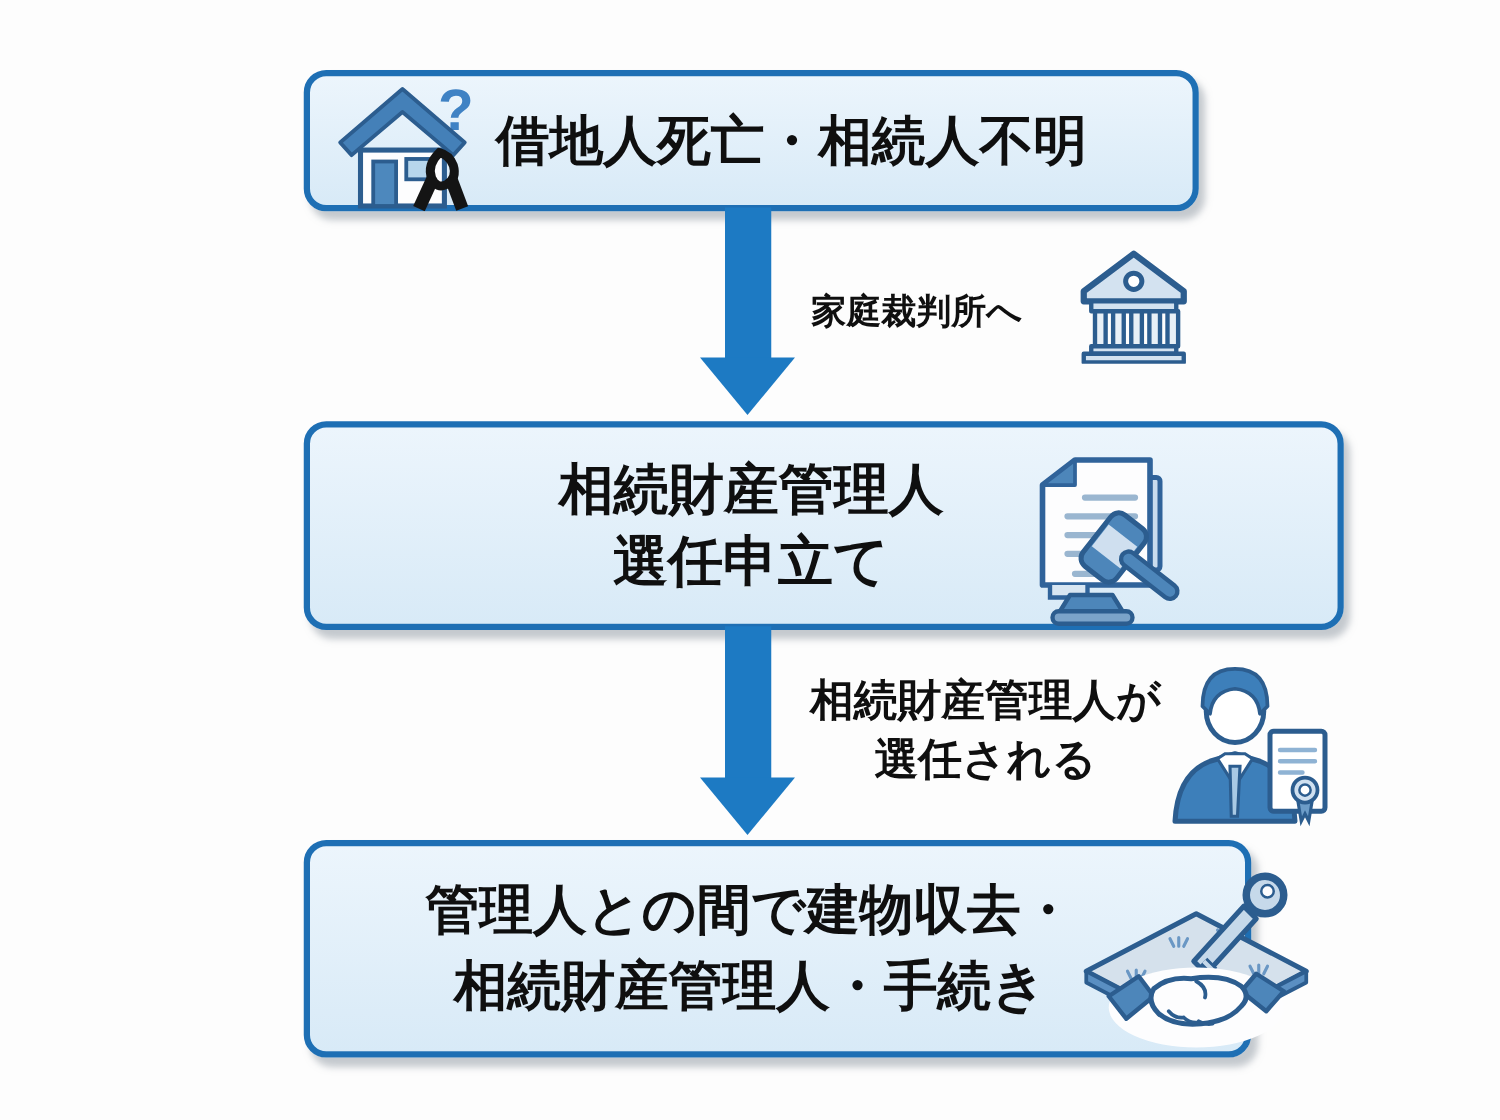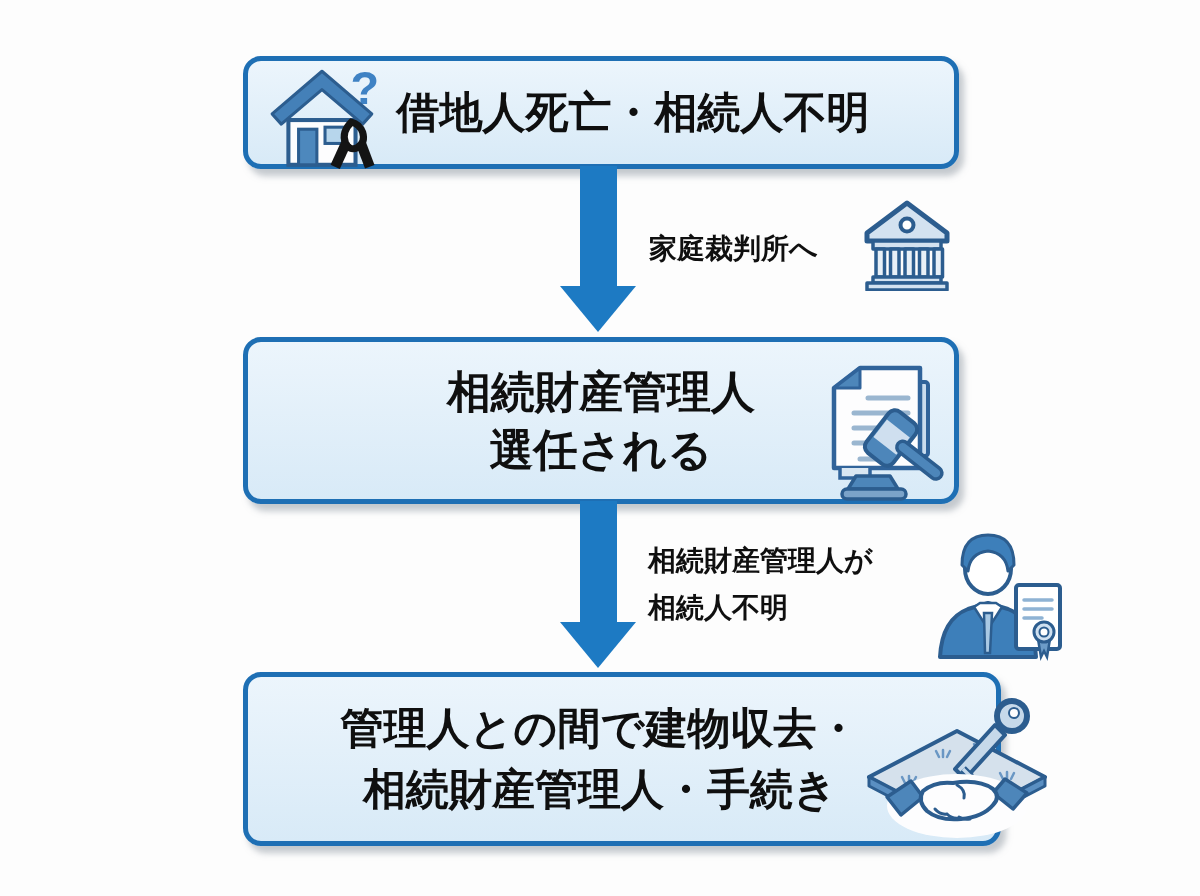--- a/index.html
+++ b/index.html
@@ -17,21 +17,21 @@
     box-shadow:5px 7px 6px var(--box-shadow,rgba(140,150,160,0.5));
   }
   .box-text{
     position:absolute;top:50%;transform:translateY(-50%);
     text-align:center;font-weight:800;color:var(--text,#0f0f0f);
     white-space:nowrap;
   }
   #box1{left:243px;top:56px;width:716px;height:113px;}
   #box1 .box-text{left:115px;width:540px;font-size:43px;}
   #box1-icon{position:absolute;left:16px;top:4px;width:120px;height:104px;}
-  #box2{left:243px;top:337px;width:716px;height:167px;}
+  #box2{left:243px;top:337px;width:832px;height:167px;}
   #box2 .box-text{left:0;width:706px;font-size:44px;line-height:58px;}
   #box2-icon{position:absolute;left:548px;top:14px;width:150px;height:148px;}
   #box3{left:243px;top:672px;width:758px;height:174px;}
   #box3 .box-text{left:28px;width:648px;font-size:43px;line-height:61px;}
   #box3-icon{position:absolute;left:612px;top:8px;width:194px;height:158px;}
 
   .arrow-shaft{position:absolute;width:37px;background:var(--arrow,#1d7ac3);}
   .arrow-head{
     position:absolute;width:0;height:0;
     border-left:38px solid transparent;border-right:38px solid transparent;
@@ -39,21 +39,21 @@
   }
   #arrow1-shaft{left:580px;top:166px;height:121px;}
   #arrow1-head{left:560px;top:286px;}
   #arrow2-shaft{left:580px;top:501px;height:122px;}
   #arrow2-head{left:560px;top:622px;}
 
   .transition-label{
     position:absolute;font-weight:800;color:var(--text,#0f0f0f);white-space:nowrap;
   }
   #t1-label{left:649px;top:230px;font-size:28px;}
-  #t2-label{left:648px;top:537px;font-size:28px;line-height:47px;}
+  #t2-label{left:648px;top:537px;font-size:35px;line-height:47px;text-align:center;}
   .float-icon{position:absolute;}
   #courthouse-wrap{left:861px;top:199px;width:92px;height:92px;}
   #person-wrap{left:928px;top:523px;width:136px;height:141px;}
 
   
   .sd{stroke:var(--icon-outline,#2c5d8f);}
   .fm{fill:var(--icon-blue,#4d86ba);}
   .fw{fill:#fdfdfe;}
 </style>
 </head>
@@ -92,21 +92,21 @@
       <rect x="58.5" y="50" width="8.5" height="28" fill="#e8f0f7" stroke-width="3.5"></rect>
       <rect x="73" y="50" width="8.5" height="28" fill="#e8f0f7" stroke-width="3.5"></rect>
       <rect x="12" y="78" width="68" height="6" fill="#d3e2f0" stroke-width="3.5"></rect>
       <rect x="6" y="84" width="80" height="7" fill="#d3e2f0" stroke-width="3.5"></rect>
     </g>
   </svg>
 
   <div id="box2" class="flow-box">
     <div class="box-text">
       <div>相続財産管理人</div>
-      <div>選任される</div>
+      <div>選任申立て</div>
     </div>
     <svg id="box2-icon" viewBox="0 0 150 148">
       <rect x="100" y="26" width="32" height="74" rx="3" fill="#c9dcee" stroke="#30639a" stroke-width="4"></rect>
       <path class="fw" d="M38,32 L64,12 L124,12 L124,112 L38,112 Z" stroke="#30639a" stroke-width="4.5" stroke-linejoin="round"></path>
       <polygon class="fm" points="38,32 64,12 64,32" stroke="#30639a" stroke-width="3" stroke-linejoin="round"></polygon>
       <path d="M72,42 H112 M58,57 H112 M58,72 H112 M58,87 H104 M64,103 H84" fill="none" stroke="#9ab6d0" stroke-width="5" stroke-linecap="round"></path>
       <path d="M44,112 L44,122 L74,122 L74,112" fill="#d8e6f2" stroke="#30639a" stroke-width="3.5"></path>
       <g>
         <polygon class="fm sd" points="60,120 94,120 102,133 52,133" stroke-width="3.5" stroke-linejoin="round"></polygon>
         <rect x="46" y="133" width="64" height="10" rx="5" fill="#7ba3c9" stroke="#2c5d8f" stroke-width="3.5"></rect>
@@ -117,21 +117,21 @@
         </g>
       </g>
     </svg>
   </div>
 
   <div id="arrow2-shaft" class="arrow-shaft"></div>
   <div id="arrow2-head" class="arrow-head"></div>
 
   <div id="t2-label" class="transition-label">
     <div>相続財産管理人が</div>
-    <div>相続人不明</div>
+    <div>選任される</div>
   </div>
   <svg id="person-wrap" class="float-icon" viewBox="0 0 136 141">
     <path d="M12,134 Q14,96 40,86 L60,80 L80,86 Q106,96 108,134 Z" fill="#3d7fba" stroke="#2c5d8f" stroke-width="4" stroke-linejoin="round"></path>
     <ellipse cx="60" cy="46" rx="23" ry="25" fill="#ffffff" stroke="#2c5d8f" stroke-width="4"></ellipse>
     <path d="M34,42 Q34,12 60,12 Q86,12 86,42 L80,48 Q78,30 60,28 Q42,30 40,48 Z" fill="#3d7fba" stroke="#2c5d8f" stroke-width="3" stroke-linejoin="round"></path>
     <polygon points="46,84 60,106 74,84 68,80 52,80" fill="#ffffff" stroke="#2c5d8f" stroke-width="2.5"></polygon>
     <polygon points="56,90 64,90 62,130 57,130" fill="#a9c9e4" stroke="#2c5d8f" stroke-width="2.5"></polygon>
     <g>
       <rect x="88" y="62" width="44" height="64" rx="3" fill="#ffffff" stroke="#2c5d8f" stroke-width="4"></rect>
       <path d="M96,77 H124 M96,86 H124 M96,95 H114" fill="none" stroke="#8fb3d4" stroke-width="3.5" stroke-linecap="round"></path>

